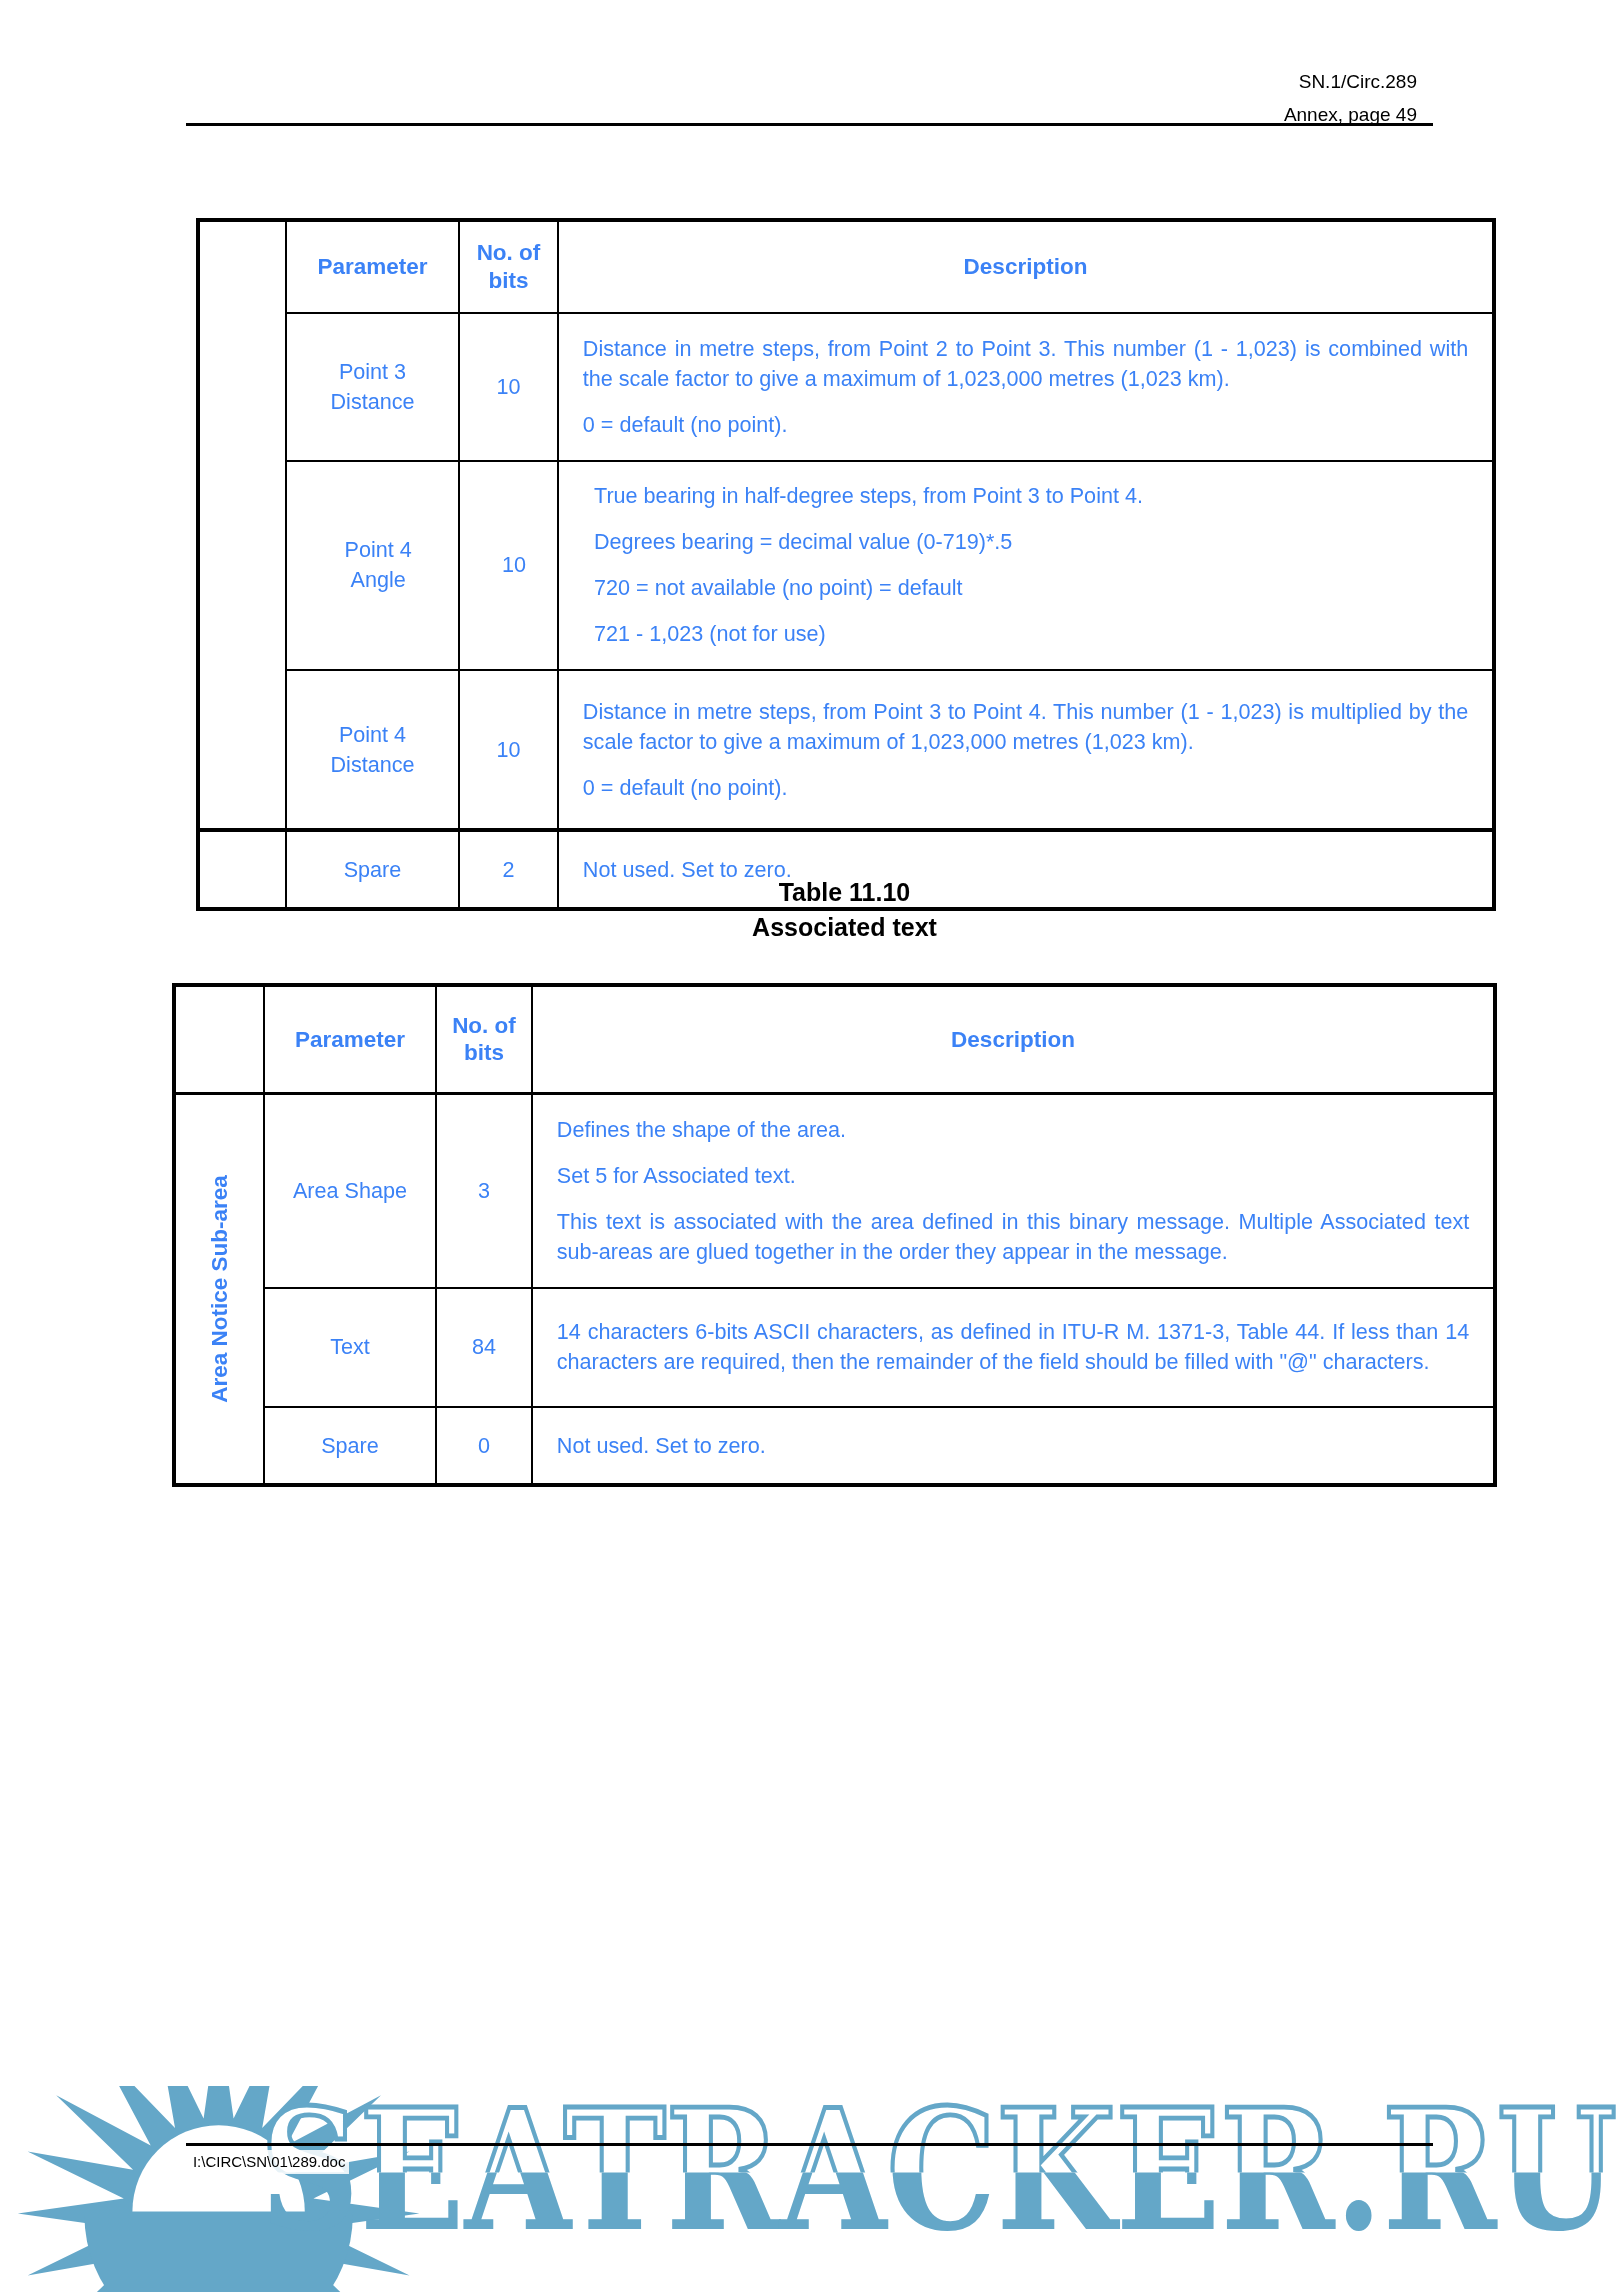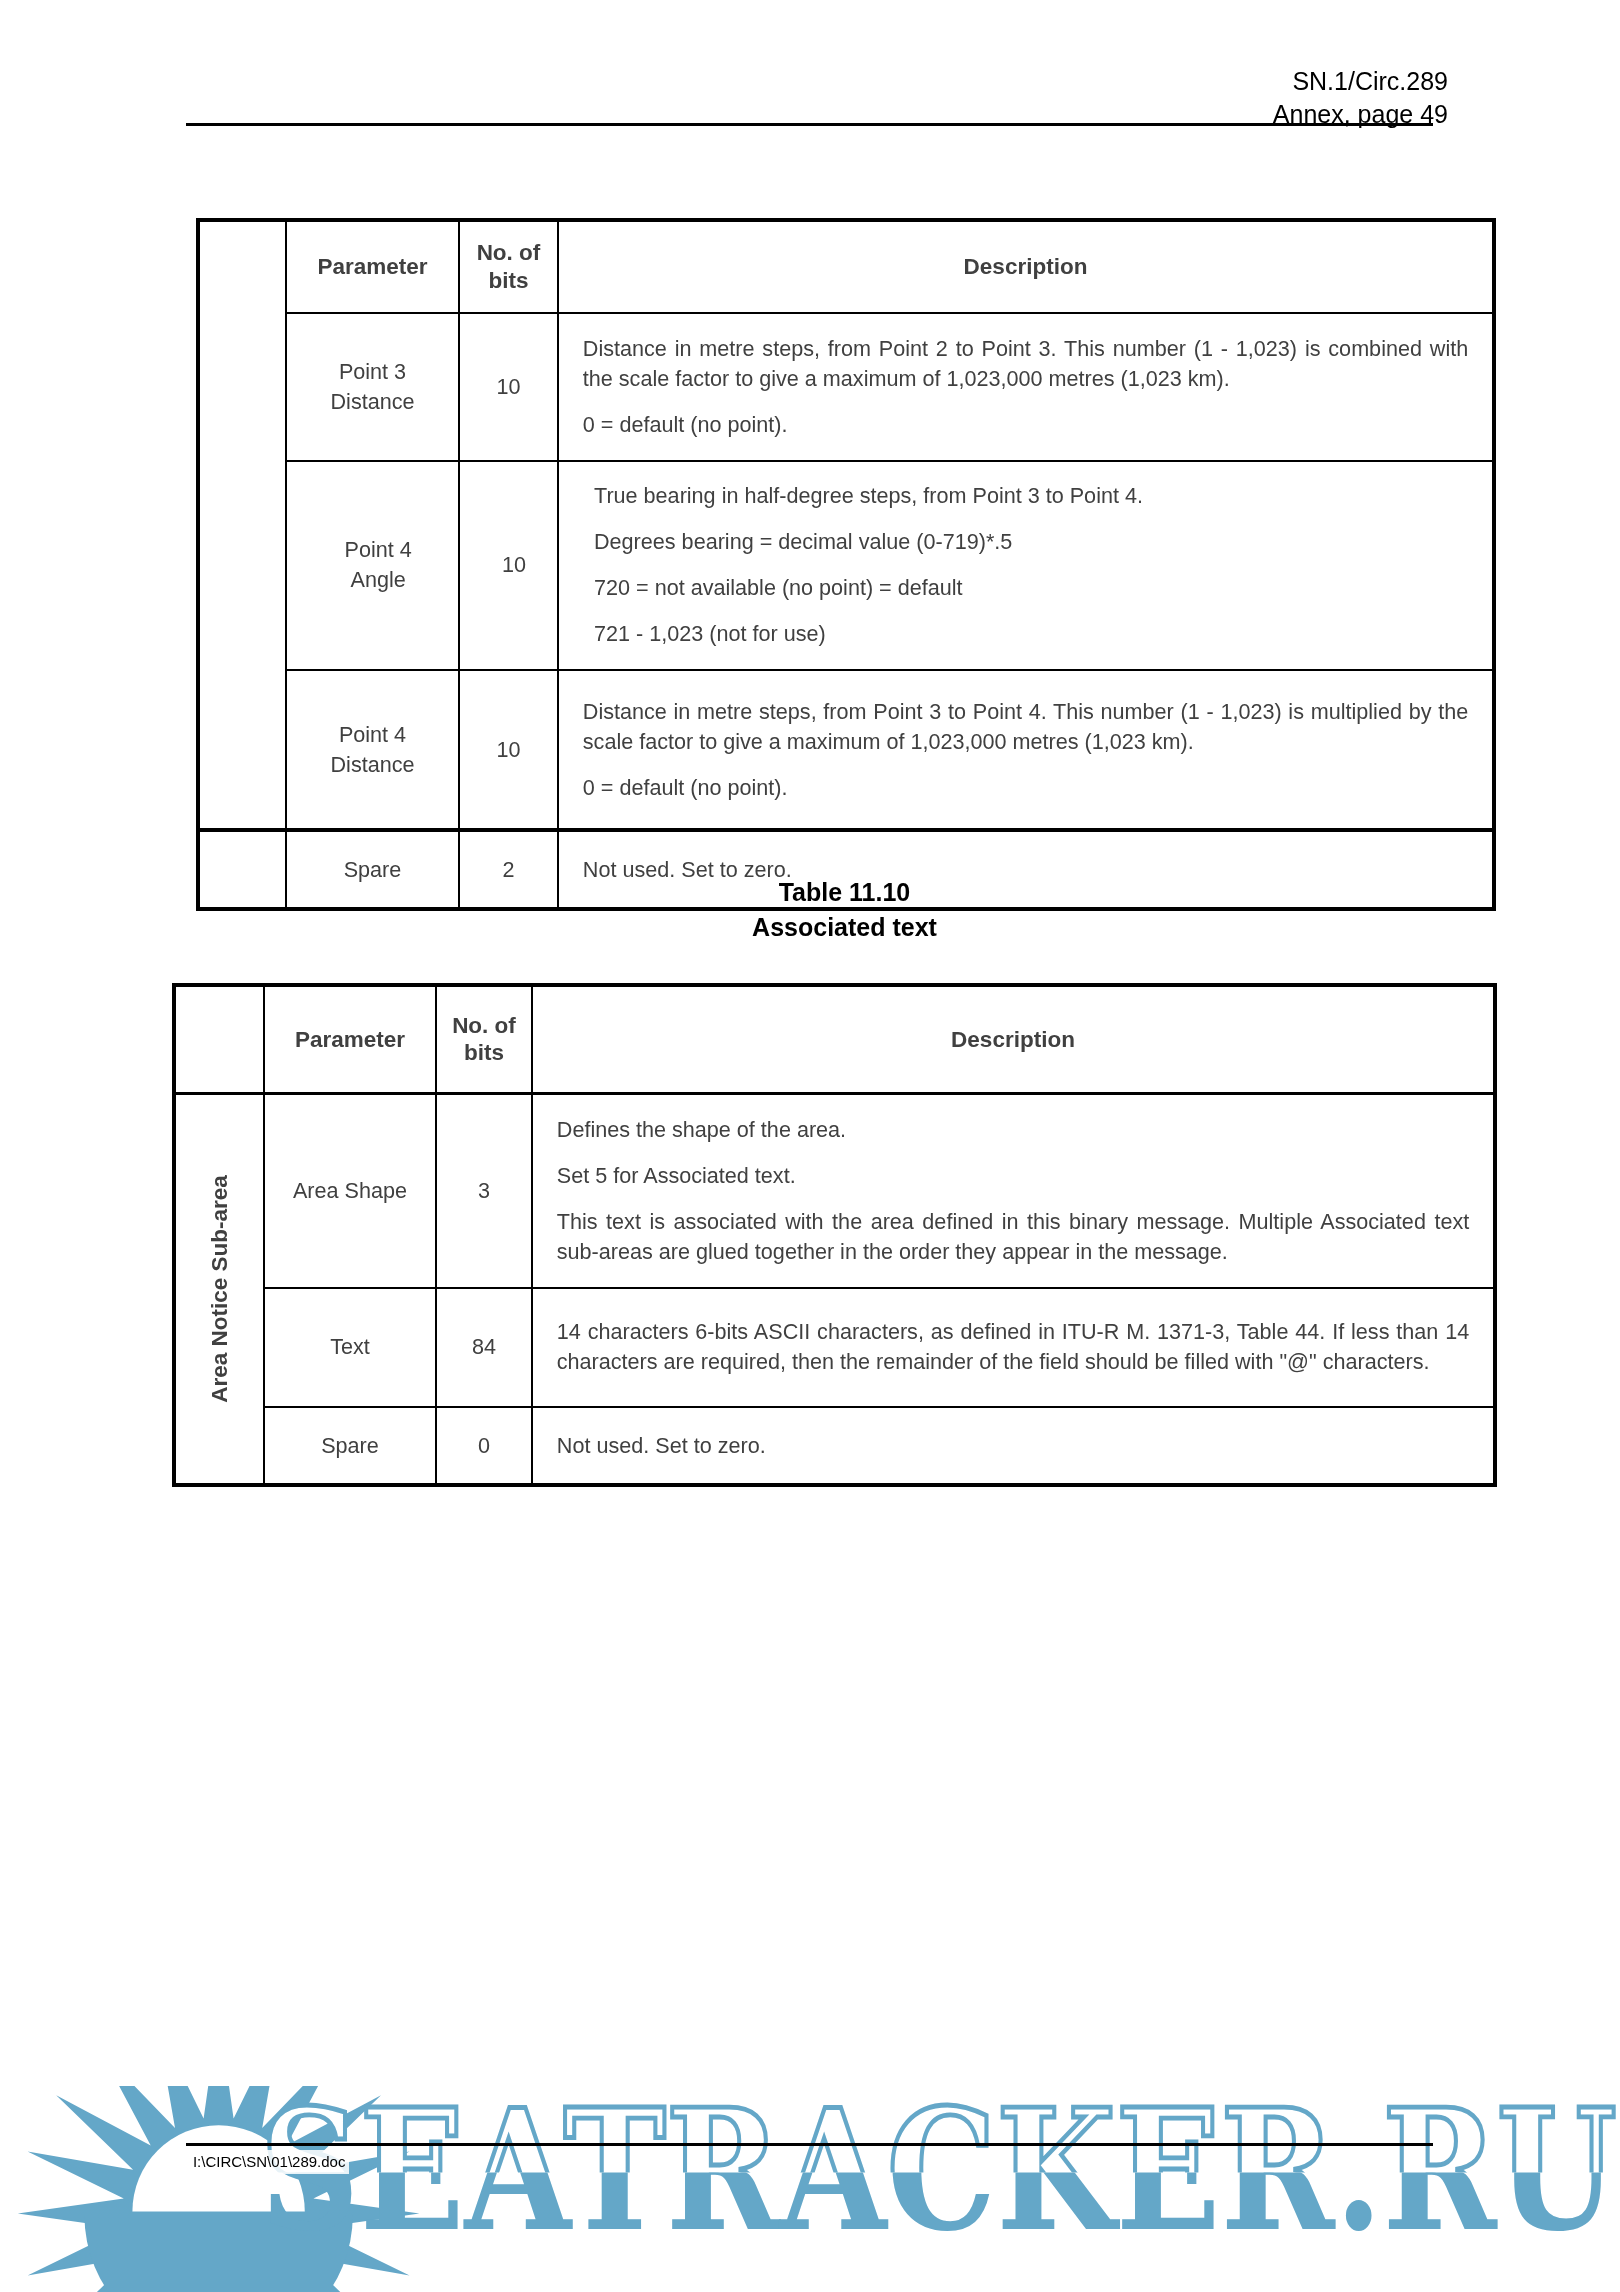--- a/index.html
+++ b/index.html
@@ -3,29 +3,29 @@
 <meta charset="utf-8">
 <style>
   html,body{margin:0;padding:0;background:#e8e8e8;}
   .page{
     position:relative;width:1620px;height:2293px;margin:0 auto;
     background:#fff;overflow:hidden;color:#111;
     font-family:"Liberation Sans", sans-serif;
   }
   
   .doc-header{
-    position:absolute;top:65px;right:172px;text-align:right;
-    font-size:25px;line-height:33px;color:#000;
+    position:absolute;top:65px;right:203px;text-align:right;
+    font-size:19px;line-height:33px;color:#000;
   }
   .rule{position:absolute;left:186px;width:1247px;background:#000;}
   .header-rule{top:123px;height:2.9px;}
   
   table.spec{
     position:absolute;border-collapse:collapse;table-layout:fixed;
-    border:4.9px solid #000;font-size:21.6px;line-height:30px;color:#404040;
+    border:4.9px solid #000;font-size:21.6px;line-height:30px;color:#3b82f6;
   }
   table.spec td{border:2px solid #000;vertical-align:middle;padding:3.9px 7.8px;overflow:hidden;}
   table.spec td.c0{padding:0;}
   table.spec tr.hdr td{
     font-weight:bold;font-size:22.5px;text-align:center;line-height:27.4px;
   }
   .t1{left:196px;top:218px;width:1297px;}
   .t1 tr.hdr td{border-bottom:2.9px solid #000;height:82px;}
   .t1 tr.r1 td{height:135px;}
   .t1 tr.r2 td{height:145px;padding-left:19px;}

